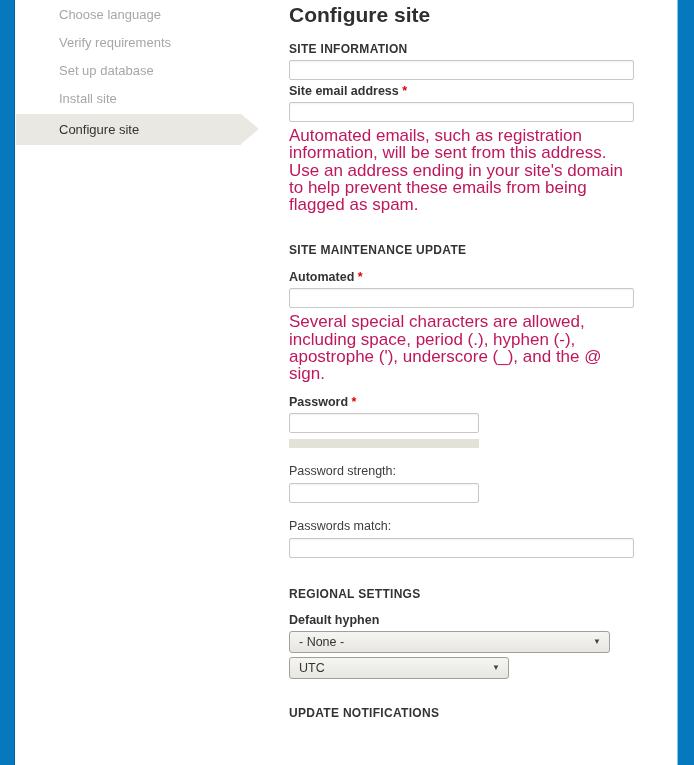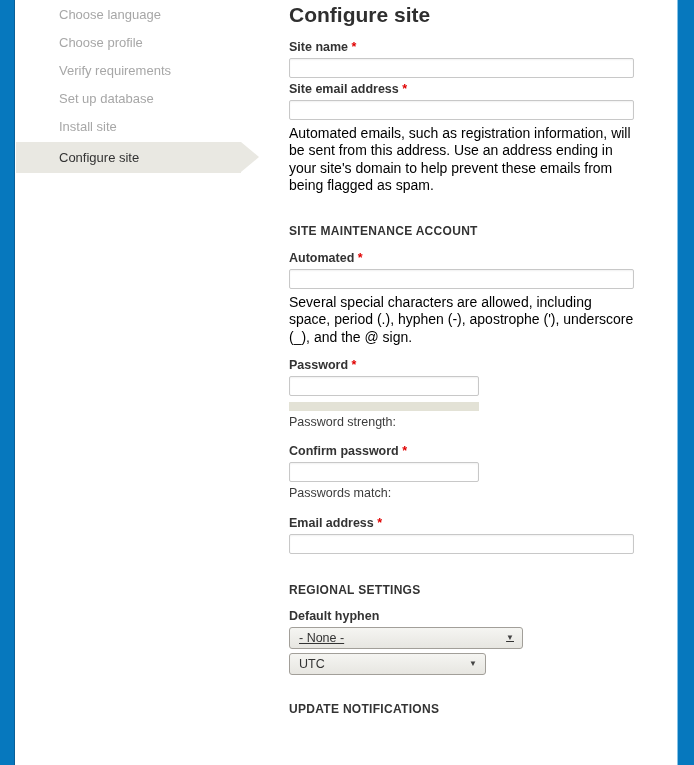--- a/index.html
+++ b/index.html
@@ -98,140 +98,126 @@
     box-shadow: inset 0 1px 2px rgba(0,0,0,0.06);
     font-family: inherit;
     font-size: 12.5px;
     padding: 0 6px;
     color: #333;
     outline: none;
   }
   .text-input.narrow { width: 190px; }
   .description {
     margin-top: 5px;
-    font-size: 14px;
+    font-size: 17px;
     line-height: 17.3px;
-    color: #000000;
+    color: #be185d;
   }
   .plain-note {
     font-size: 12.5px;
     line-height: 15px;
     color: #3c3c3c;
   }
   .strength-bar {
     margin-top: 6px;
     width: 190px;
     height: 9px;
     background: #e3e2d6;
   }
   .mt13 { margin-top: 13px; }
   .mt12 { margin-top: 12px; }
   .mt11 { margin-top: 4px; }
   .mt10 { margin-top: 10px; }
   .mt14 { margin-top: 14px; }
   .mt15 { margin-top: 15px; }
-  .mt4  { margin-top: 4px; }
+  .mt4  { margin-top: 16px; }
   .select {
     margin-top: 4px;
     height: 22px;
     border: 1px solid #a29f99;
     border-radius: 3px;
     background: linear-gradient(#f5f5f2, #e7e6e1);
     display: flex;
     align-items: center;
     justify-content: space-between;
     padding: 0 8px 0 9px;
     font-size: 12.5px;
     color: #333;
     cursor: default;
   }
-  .select.country { width: 234px; text-decoration: underline; }
-  .select.timezone { width: 197px; }
+  .select.country { width: 321px; }
+  .select.timezone { width: 220px; }
   .select-arrow {
     font-size: 8px;
     color: #444;
     line-height: 1;
   }
 </style>
 </head>
 <body>
 
 <div class="page">
 
   <div class="leftbar"></div>
   <div class="rightbar"></div>
 
   <nav class="sidebar">
     <div class="step">
       <span>Choose language</span>
     </div>
     <div class="step">
-      <span>Choose profile</span>
-    </div>
-    <div class="step">
       <span>Verify requirements</span>
     </div>
     <div class="step">
       <span>Set up database</span>
     </div>
     <div class="step">
       <span>Install site</span>
     </div>
     <div class="step active">
       <span>Configure site</span>
       <span class="tip"></span>
     </div>
   </nav>
 
   <main class="main">
 
     <h1 class="page-title">Configure site</h1>
 
-
-    <label class="field-label mt13">
-      <span>Site name</span>
-      <span class="req">*</span>
-    </label>
+    <h2 class="section-heading sh-siteinfo">SITE INFORMATION</h2>
+
     <input class="text-input" type="text" value="" style="">
 
     <label class="field-label mt11">
       <span>Site email address</span>
       <span class="req">*</span>
     </label>
     <input class="text-input" type="text" value="" style="">
     <p class="description">Automated emails, such as registration information, will be sent from this address. Use an address ending in your site's domain to help prevent these emails from being flagged as spam.</p>
 
-    <h2 class="section-heading sh-maintenance">SITE MAINTENANCE ACCOUNT</h2>
+    <h2 class="section-heading sh-maintenance">SITE MAINTENANCE UPDATE</h2>
 
     <label class="field-label mt13">
       <span>Automated</span>
       <span class="req">*</span>
     </label>
     <input class="text-input" type="text" value="" style="">
     <p class="description">Several special characters are allowed, including space, period (.), hyphen (-), apostrophe ('), underscore (_), and the @ sign.</p>
 
     <label class="field-label mt12">
       <span>Password</span>
       <span class="req">*</span>
     </label>
     <input class="text-input narrow" type="password" value="" style="">
     <div class="strength-bar"></div>
     <div class="plain-note mt4">Password strength:</div>
 
-    <label class="field-label mt14">
-      <span>Confirm password</span>
-      <span class="req">*</span>
-    </label>
     <input class="text-input narrow" type="password" value="" style="">
     <div class="plain-note mt4">Passwords match:</div>
 
-    <label class="field-label mt15">
-      <span>Email address</span>
-      <span class="req">*</span>
-    </label>
     <input class="text-input" type="text" value="" style="">
 
     <h2 class="section-heading sh-regional">REGIONAL SETTINGS</h2>
 
     <label class="field-label mt12">Default hyphen</label>
     <div class="select country">
       <span>- None -</span>
       <span class="select-arrow">▼</span>
     </div>
 

